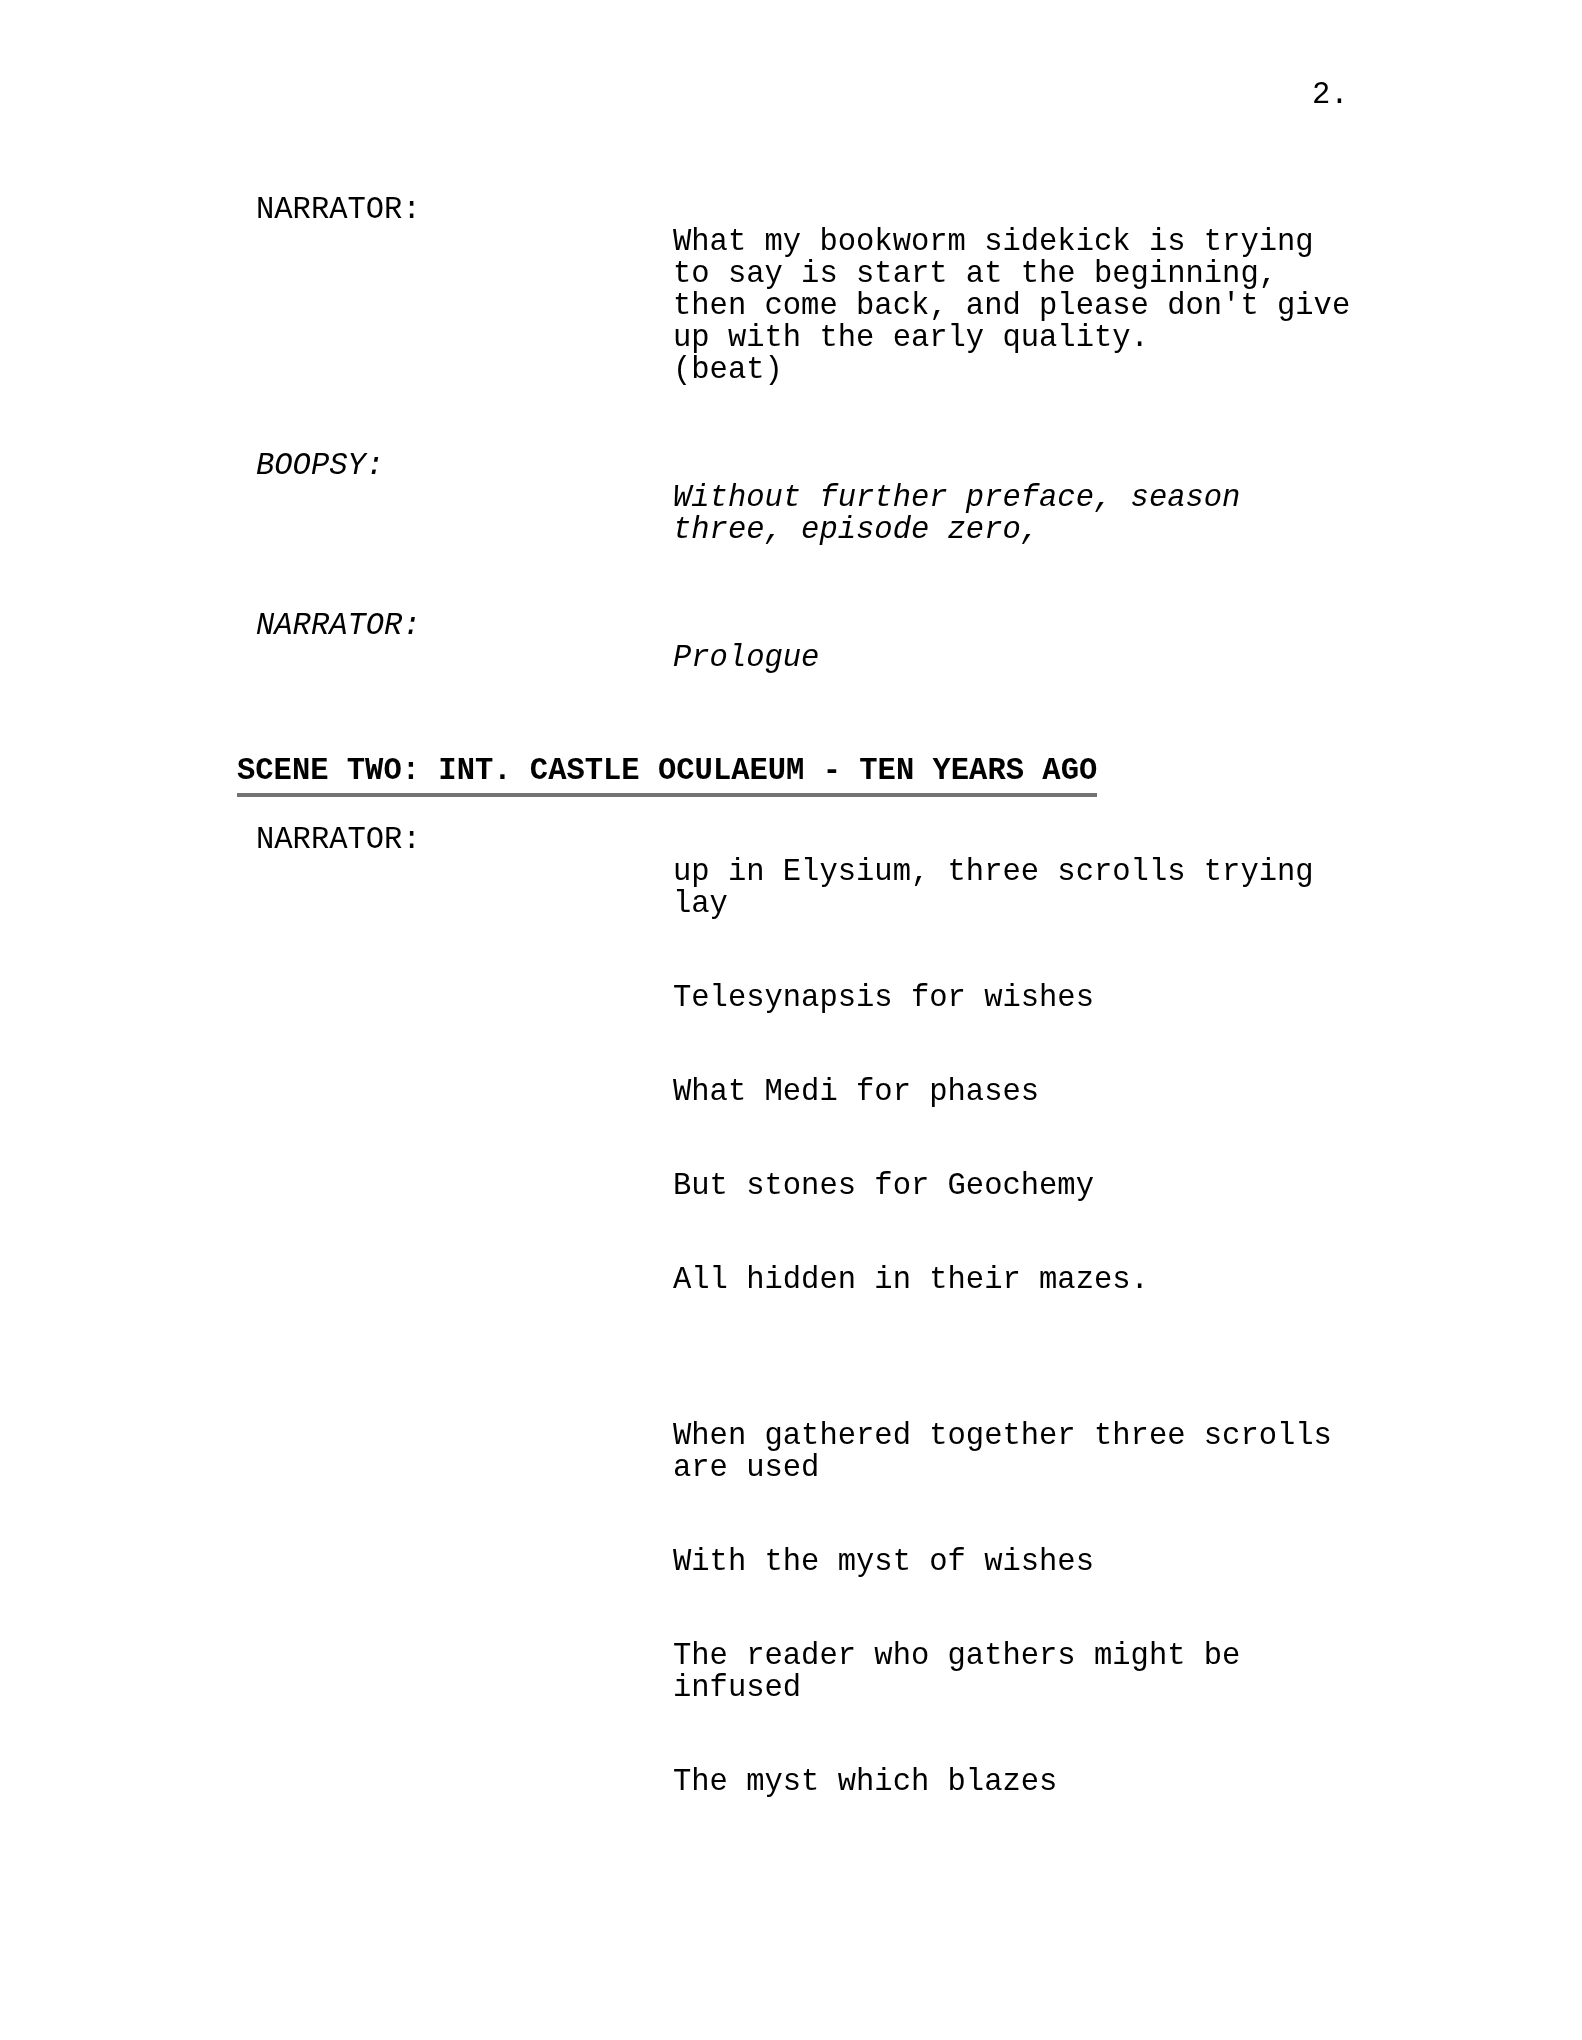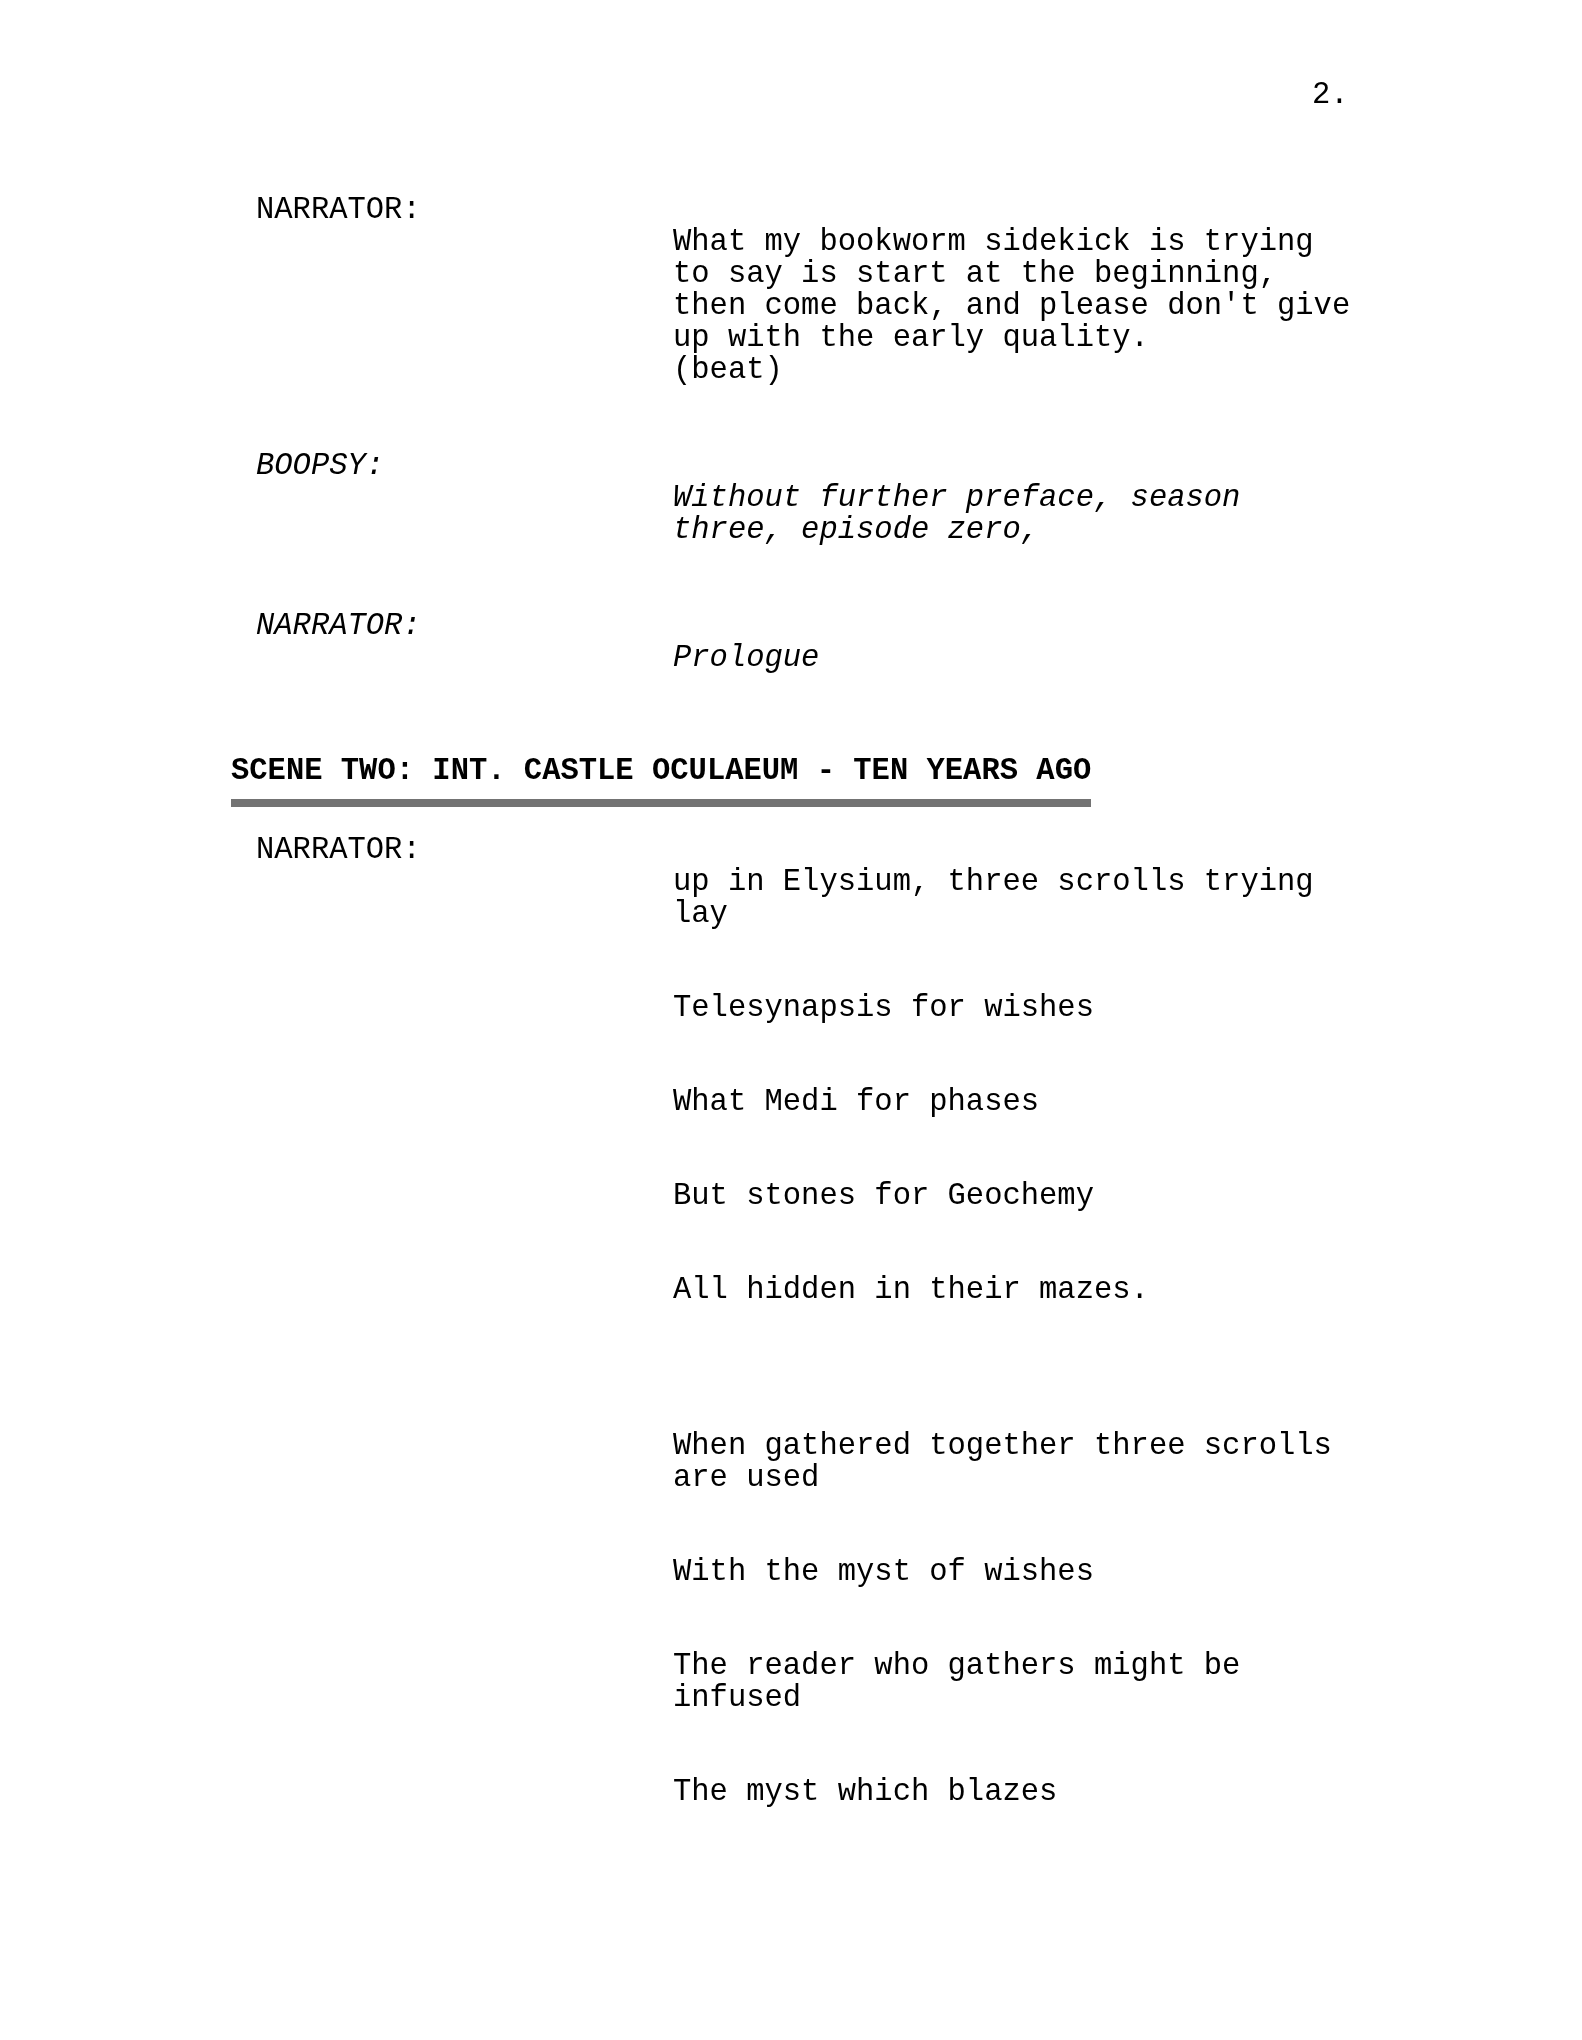--- a/index.html
+++ b/index.html
@@ -53,22 +53,23 @@
   .row + .row {
     margin-top: 32px;
     font-style: italic;
   }
   .scene-heading {
     margin-top: 49px;
     font-weight: bold;
   }
   .scene-heading .underlined {
     display: inline-block;
-    border-bottom: 8px solid #737373;
-    padding-bottom: 12px;
+    border-bottom: 4px solid #737373;
+    padding-bottom: 6px;
+    margin-left: 6px;
   }
   .poem-row {
     margin-top: 27px;
   }
   .poem-para {
     margin: 30px 0 0 0;
   }
   .poem-para.first {
     margin-top: 0;
   }

